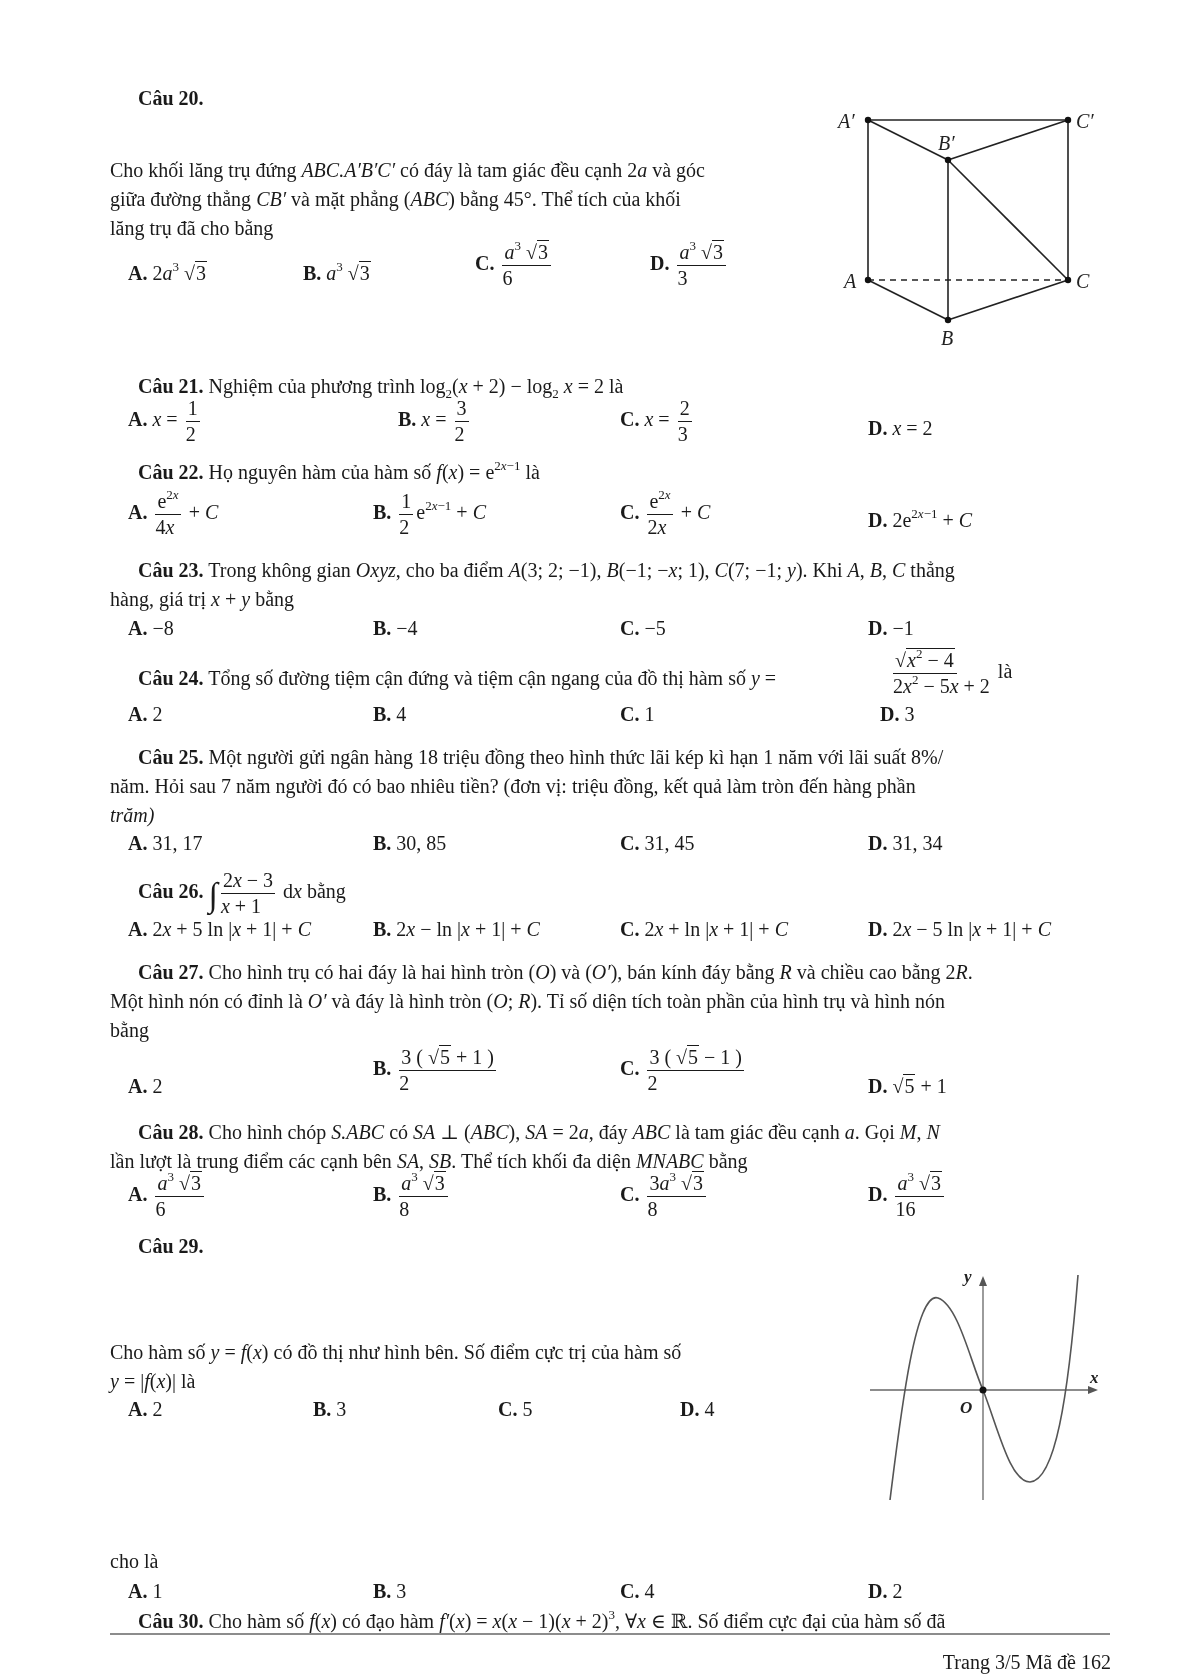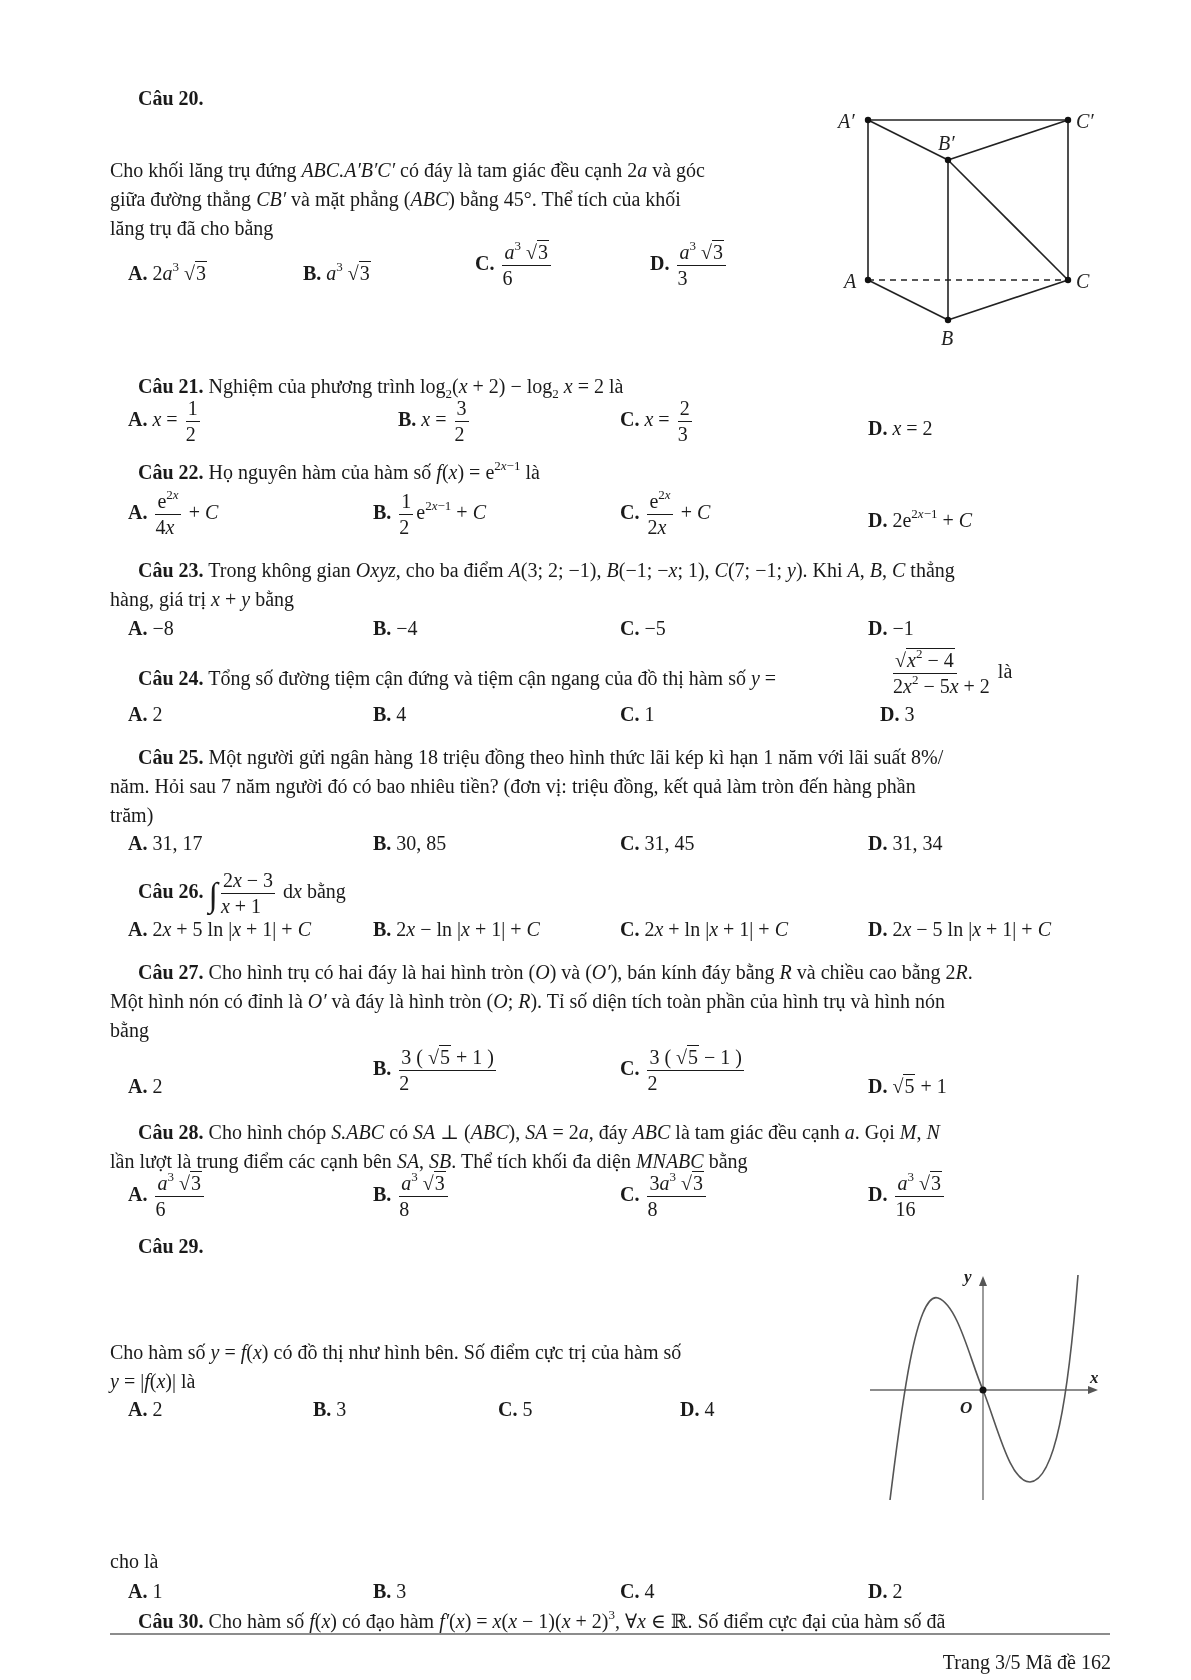--- a/index.html
+++ b/index.html
@@ -169,21 +169,21 @@
 <div class="opt" style="left:128px;top:703px;"><span class="lbl">A.</span> <span>2</span></div>
 <div class="opt" style="left:373px;top:703px;"><span class="lbl">B.</span> <span>4</span></div>
 <div class="opt" style="left:620px;top:703px;"><span class="lbl">C.</span> <span>1</span></div>
 <div class="opt" style="left:868px;top:703px;margin-left:12px;"><span class="lbl">D.</span> <span>3</span></div>
 
 <div class="abs" style="left:110px;top:747px;">
   <span class="q">Câu 25.</span>
   <span>Một người gửi ngân hàng 18 triệu đồng theo hình thức lãi kép kì hạn 1 năm với lãi suất 8%/</span>
 </div>
 <div class="abs" style="left:110px;top:776px;">năm. Hỏi sau 7 năm người đó có bao nhiêu tiền? (đơn vị: triệu đồng, kết quả làm tròn đến hàng phần</div>
-<div class="abs" style="left:110px;top:805px;">trăm)</div>
+<div class="abs" style="left:110px;top:805px;font-style:italic;">trăm)</div>
 <div class="opt" style="left:128px;top:832px;"><span class="lbl">A.</span> <span>31, 17</span></div>
 <div class="opt" style="left:373px;top:832px;"><span class="lbl">B.</span> <span>30, 85</span></div>
 <div class="opt" style="left:620px;top:832px;"><span class="lbl">C.</span> <span>31, 45</span></div>
 <div class="opt" style="left:868px;top:832px;"><span class="lbl">D.</span> <span>31, 34</span></div>
 
 <div class="abs" style="left:110px;top:870px;">
   <span class="q">Câu 26.</span>
   <span><span style="font-size:34px;vertical-align:-8px;">∫</span><span class="frac">
         <span class="num">2<i>x</i> − 3</span>
         <span class="den"><i>x</i> + 1</span>

